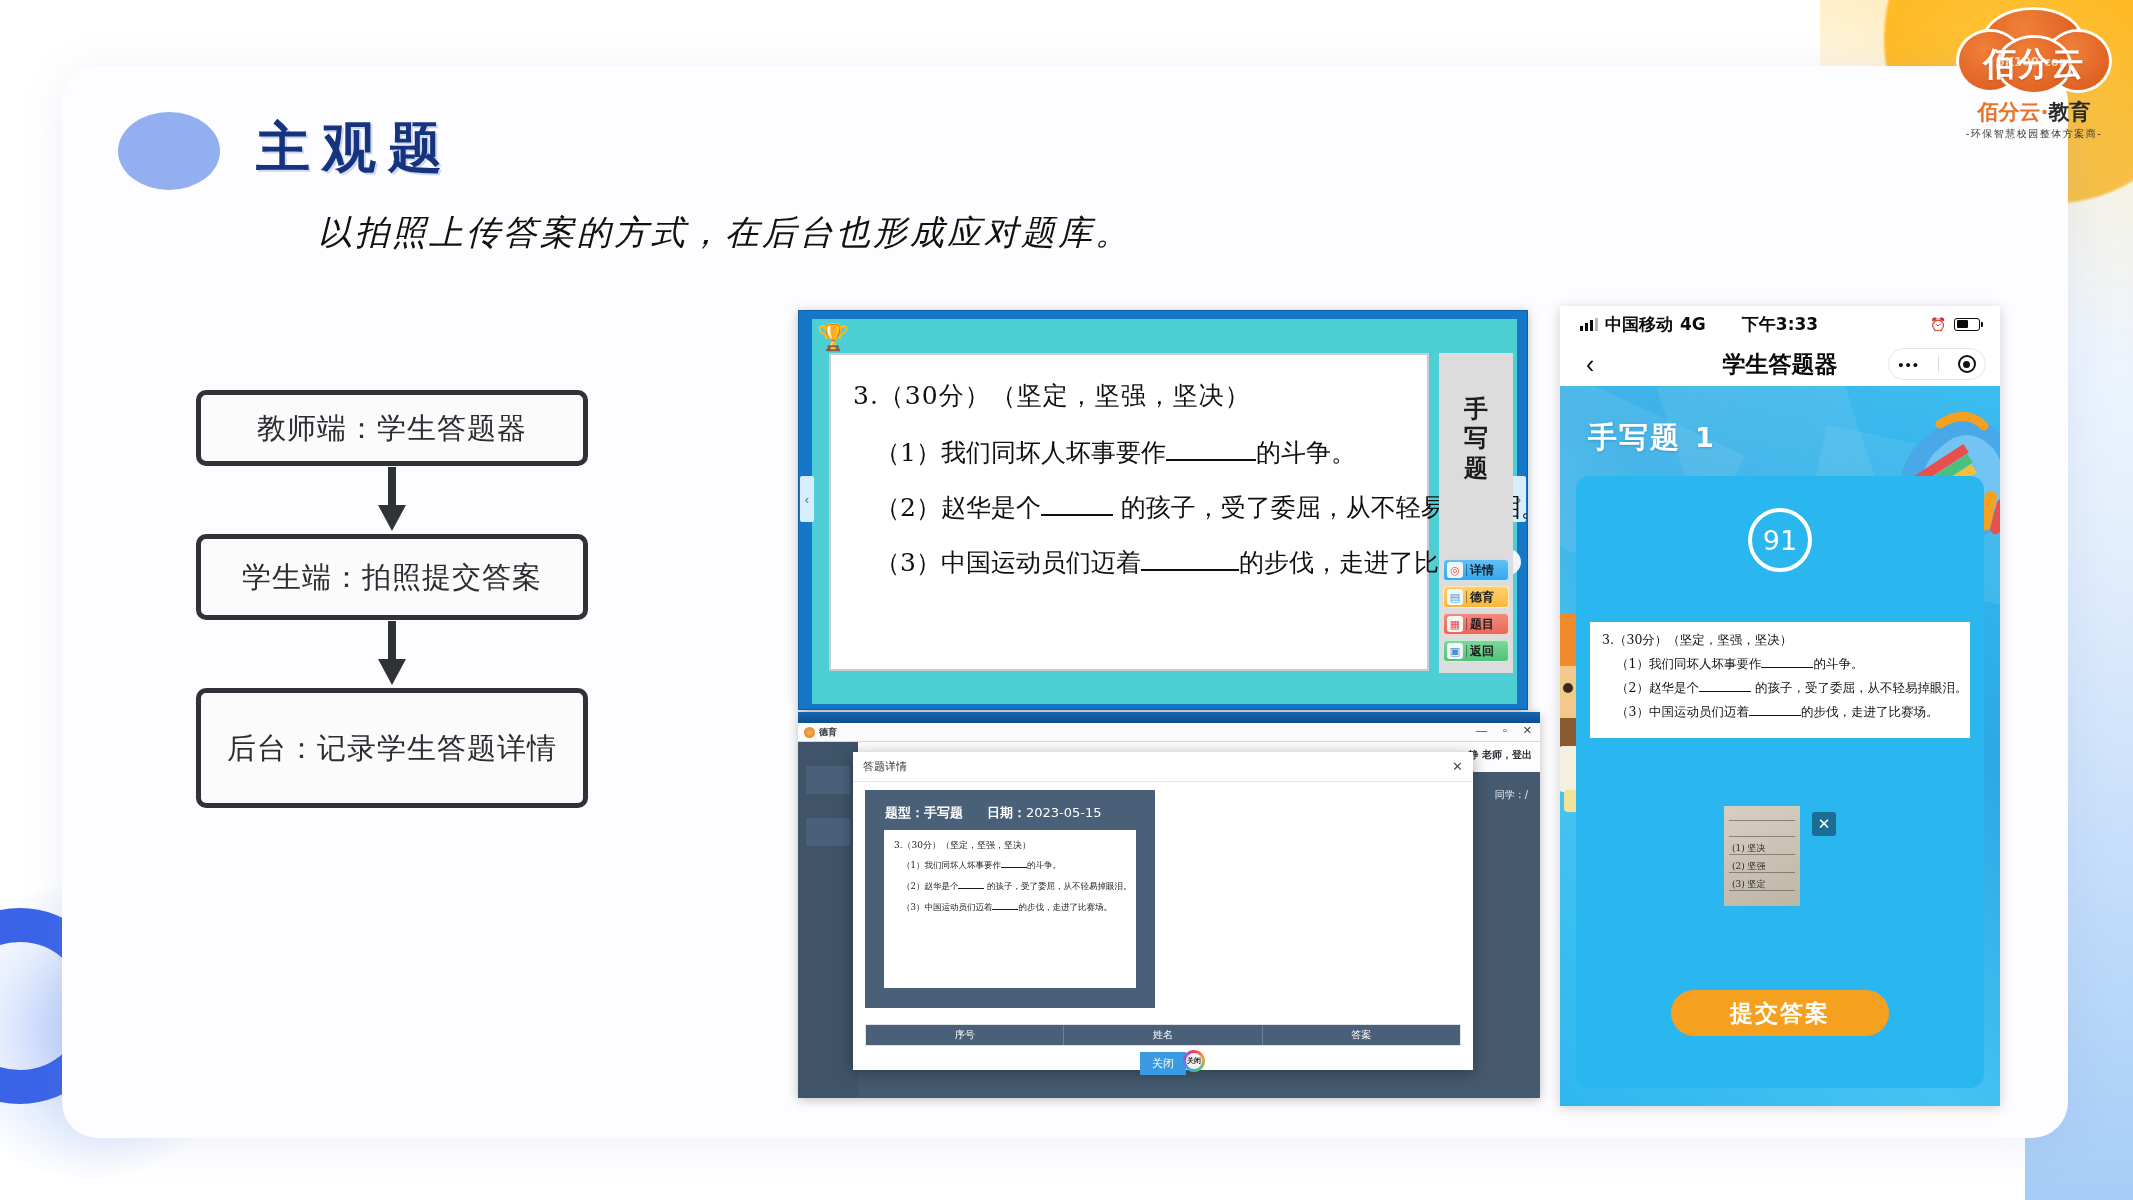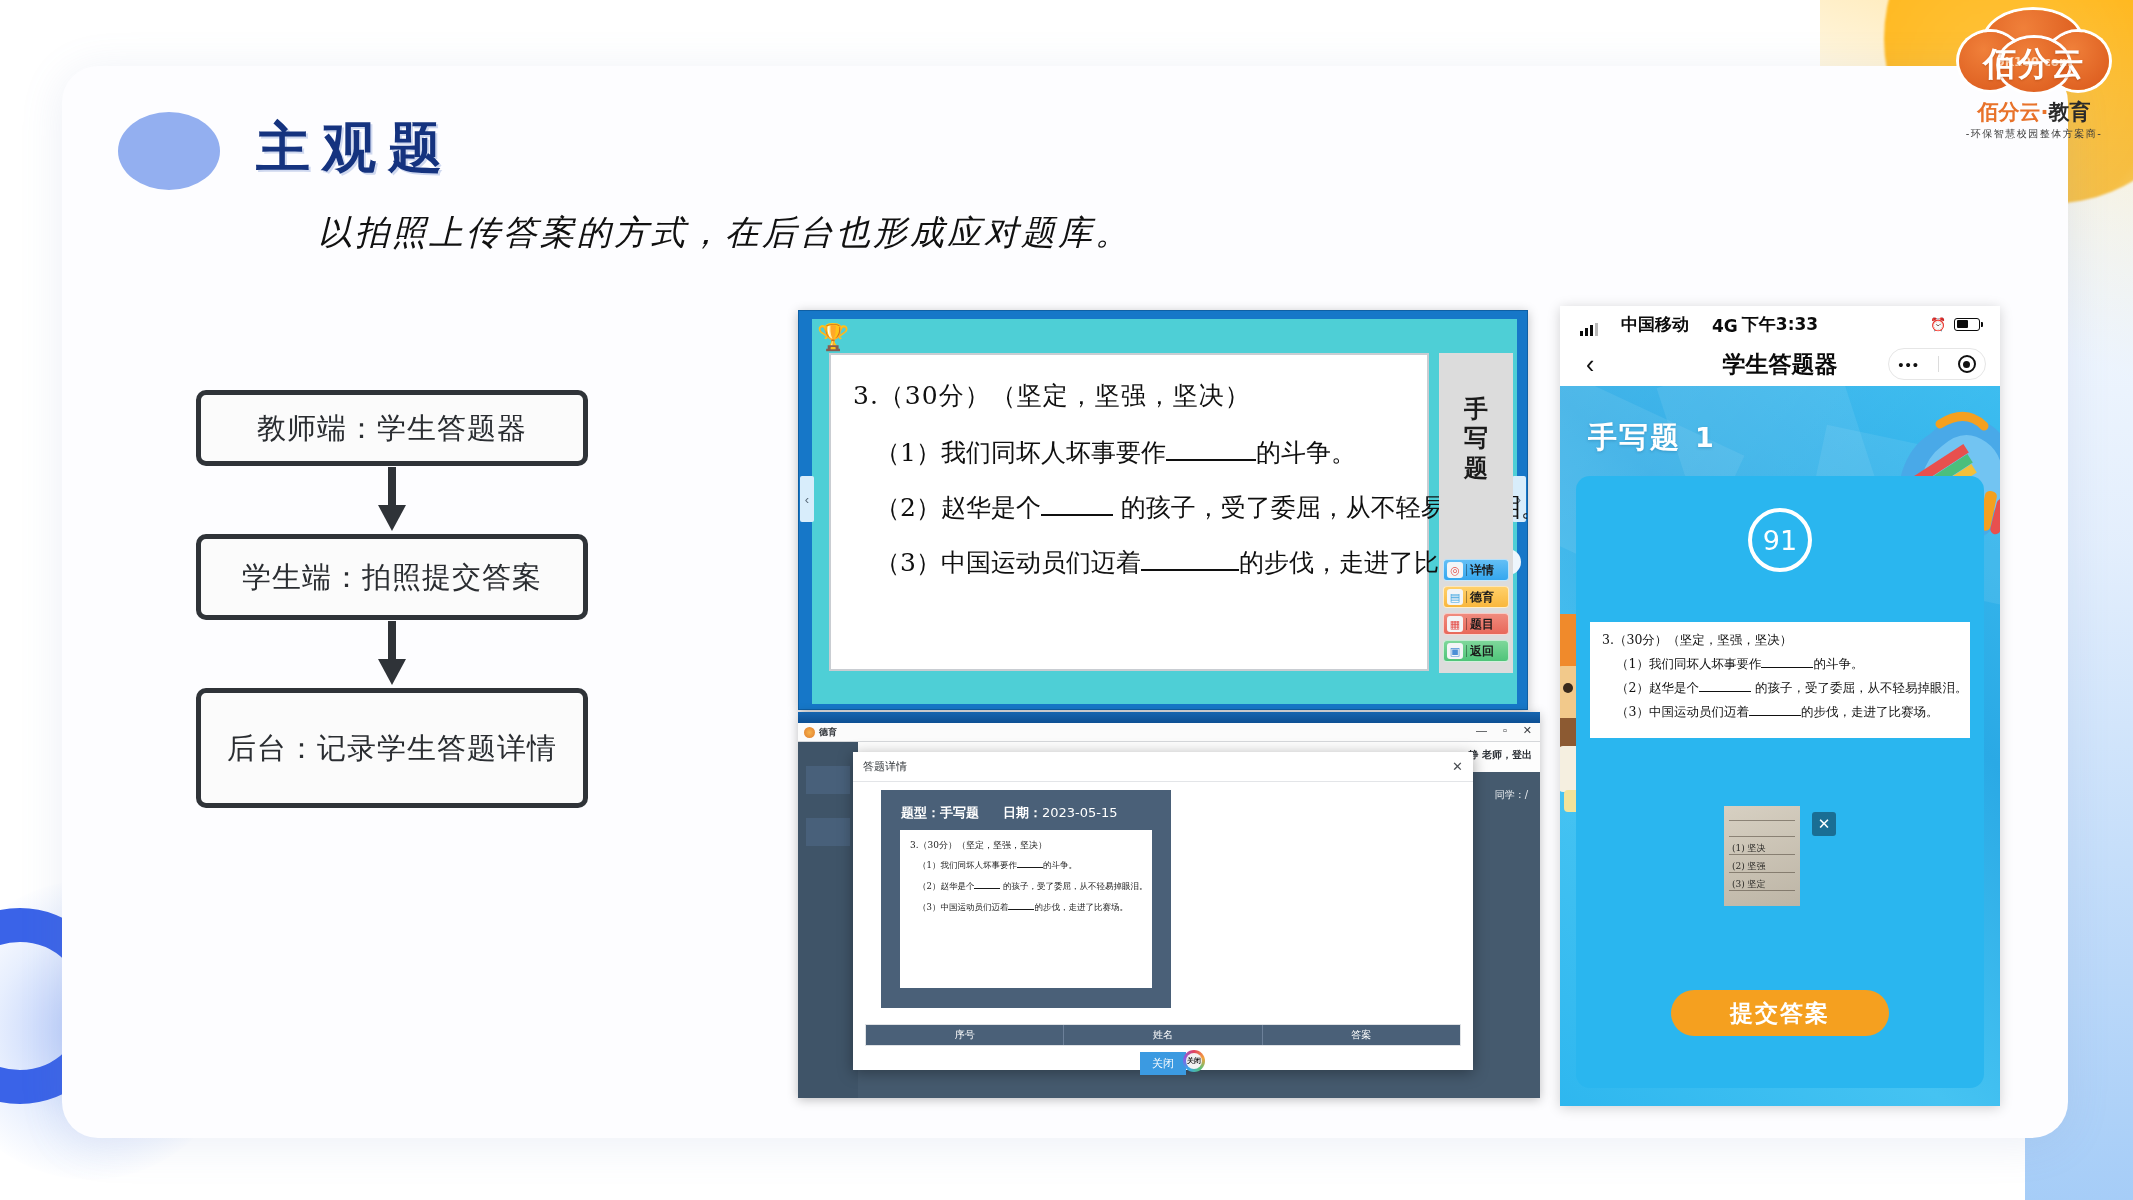--- a/index.html
+++ b/index.html
@@ -214,21 +214,21 @@
     background: #ffffff;
     box-shadow: 0 3px 14px rgba(0,0,0,0.35);
   }
   #dlg-header {
     height: 30px; border-bottom: 1px solid #e3e5e8;
     display: flex; align-items: center; justify-content: space-between;
     padding: 0 10px;
   }
   #dlg-title { font-size: 11px; color: #303438; font-family: "DejaVu Sans","Liberation Sans",sans-serif; }
   #dlg-x { font-size: 13px; color: #4a4e53; }
-  #dlg-body { display: flex; gap: 14px; padding: 8px 12px 0 28px; }
+  #dlg-body { display: flex; gap: 14px; padding: 8px 12px 0 12px; }
   .dlg-panel { background: #4a6078; }
   #dlg-left { width: 290px; height: 218px; padding: 10px; }
   #dlg-meta {
     color: #ffffff; font-size: 13px; font-weight: bold; margin-bottom: 8px;
     display: flex; gap: 24px; padding-left: 10px; padding-top: 4px;
     font-family: "DejaVu Sans","Liberation Sans",sans-serif;
   }
   #dlg-meta .date-val { font-weight: normal; }
   #dlg-paper {
     background: #ffffff; width: 252px; height: 158px; margin: 0 auto;
@@ -288,21 +288,21 @@
     width: 440px; height: 800px;
     background: #ffffff;
     box-shadow: 0 2px 12px rgba(0,0,0,0.18);
     overflow: hidden;
   }
   #ph-status {
     height: 36px; display: flex; align-items: center;
     padding: 0 20px; font-size: 17px; font-weight: bold; color: #0b0b0b;
     font-family: "DejaVu Sans","Liberation Sans",sans-serif;
   }
-  #ph-status .left { display: flex; align-items: flex-end; gap: 23px; }
+  #ph-status .left { display: flex; align-items: center; gap: 7px; }
   #ph-bars { display: flex; align-items: flex-end; gap: 2px; height: 13px; }
   #ph-bars i { width: 3px; background: #0b0b0b; display: block; }
   #ph-bars i:nth-child(1){height:5px;} #ph-bars i:nth-child(2){height:8px;}
   #ph-bars i:nth-child(3){height:11px;} #ph-bars i:nth-child(4){height:13px;background:#b9b9b9;}
   #ph-time { position: absolute; left: 0; right: 0; text-align: center; pointer-events: none; }
   #ph-status .right { margin-left: auto; display: flex; align-items: center; gap: 7px; }
   #ph-batt { width: 26px; height: 13px; border: 1.5px solid #0b0b0b; border-radius: 3px; position: relative; }
   #ph-batt::after { content:""; position:absolute; right:-4px; top:3.5px; width:2px; height:5px; background:#0b0b0b; border-radius:0 1px 1px 0;}
   #ph-batt i { position: absolute; left: 1.5px; top: 1.5px; bottom: 1.5px; width: 11px; background: #0b0b0b; border-radius: 1px; }
 

